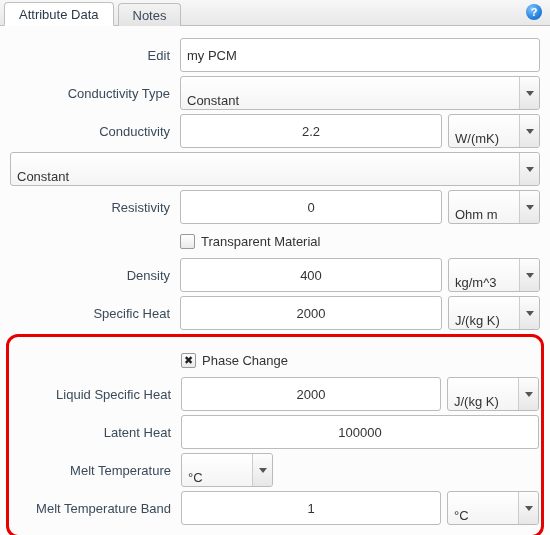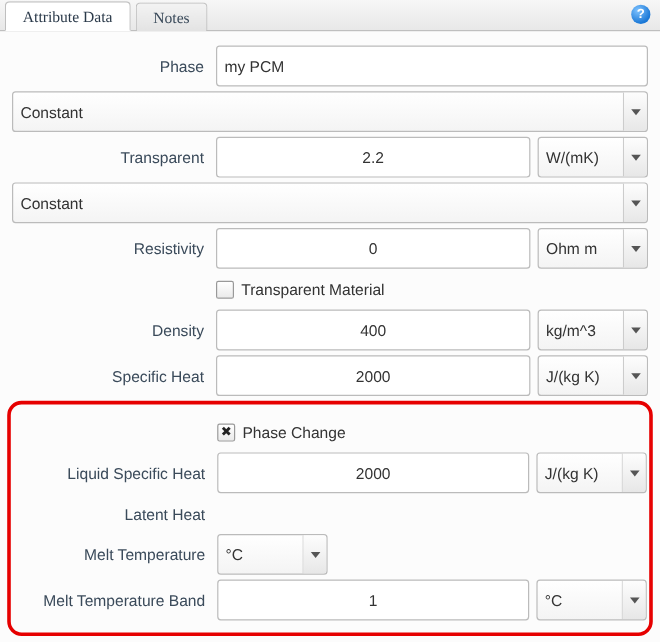--- a/index.html
+++ b/index.html
@@ -25,21 +25,20 @@
     padding: 4px 14px 3px 14px;
     border: 1px solid #bfbfbf;
     border-bottom: none;
     border-radius: 4px 4px 0 0;
     margin-left: 4px;
     background: linear-gradient(#f3f3f3, #e3e3e3);
     color: #3a4a5a;
     cursor: pointer;
     position: relative;
     top: 1px;
-    font-family: Liberation Serif, serif;
   }
   .tab.active {
     background: #fff;
     color: #2b3a4a;
     font-weight: 400;
     border-bottom: 1px solid #fff;
   }
   .help-icon {
     position: absolute;
     right: 8px;
@@ -82,21 +81,21 @@
     background: linear-gradient(#fff, #f4f4f4);
     padding: 16px 6px;
     font-family: inherit;
     font-size: 13px;
     color: #333;
   }
   .text-input { flex: 1; background: #fff; }
   .text-input.value-field { flex: 1; text-align: center; }
   .select {
     display: flex;
-    align-items: center;
+    align-items: flex-start;
     justify-content: space-between;
     cursor: pointer;
     position: relative;
     padding-right: 22px;
   }
   .select.full { flex: 1; }
   .select.unit { width: 92px; flex: none; }
   .select .arrow-btn {
     position: absolute;
     right: 0; top: 0; bottom: 0;
@@ -155,39 +154,40 @@
 
 <div class="tabs-row">
   <div class="tab active">Attribute Data</div>
   <div class="tab">Notes</div>
   <div class="help-icon">?</div>
 </div>
 
 <div class="form">
 
   <div class="row">
-    <div class="label">Phase</div>
+    <div class="label">Edit</div>
     <div class="val">
       <input class="text-input" value="my PCM" style="">
     </div>
   </div>
 
   <div class="row">
+    <div class="label">Conductivity Type</div>
     <div class="val">
       <div class="select full">
         <span>Constant</span>
         <span class="arrow-btn">
             <span class="arrow-down"></span>
           </span>
       </div>
     </div>
   </div>
 
   <div class="row">
-    <div class="label">Transparent</div>
+    <div class="label">Conductivity</div>
     <div class="val">
       <input class="text-input value-field" value="2.2" style="">
       <div class="select unit">
         <span>W/(mK)</span>
         <span class="arrow-btn">
             <span class="arrow-down"></span>
           </span>
       </div>
     </div>
   </div>
@@ -273,20 +273,21 @@
           <span class="arrow-btn">
               <span class="arrow-down"></span>
             </span>
         </div>
       </div>
     </div>
 
     <div class="row">
       <div class="label">Latent Heat</div>
       <div class="val">
+        <input class="text-input value-field" value="100000" style="">
       </div>
     </div>
 
     <div class="row">
       <div class="label">Melt Temperature</div>
       <div class="val">
         <div class="select unit">
           <span>°C</span>
           <span class="arrow-btn">
               <span class="arrow-down"></span>

